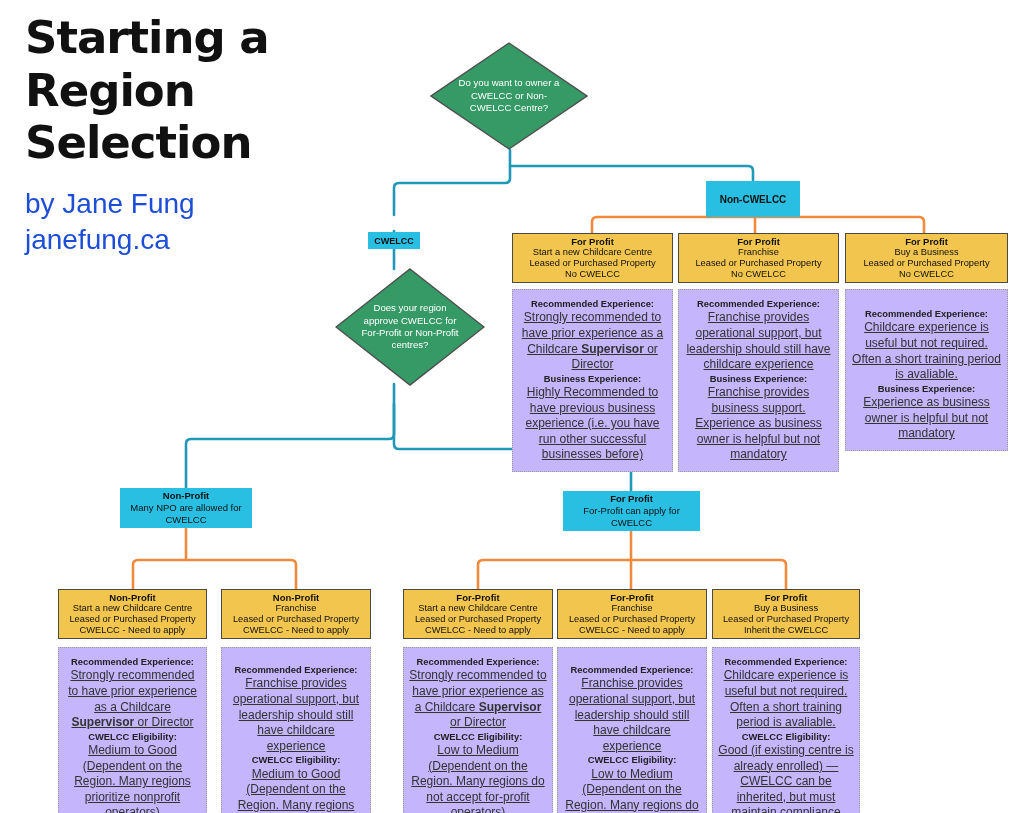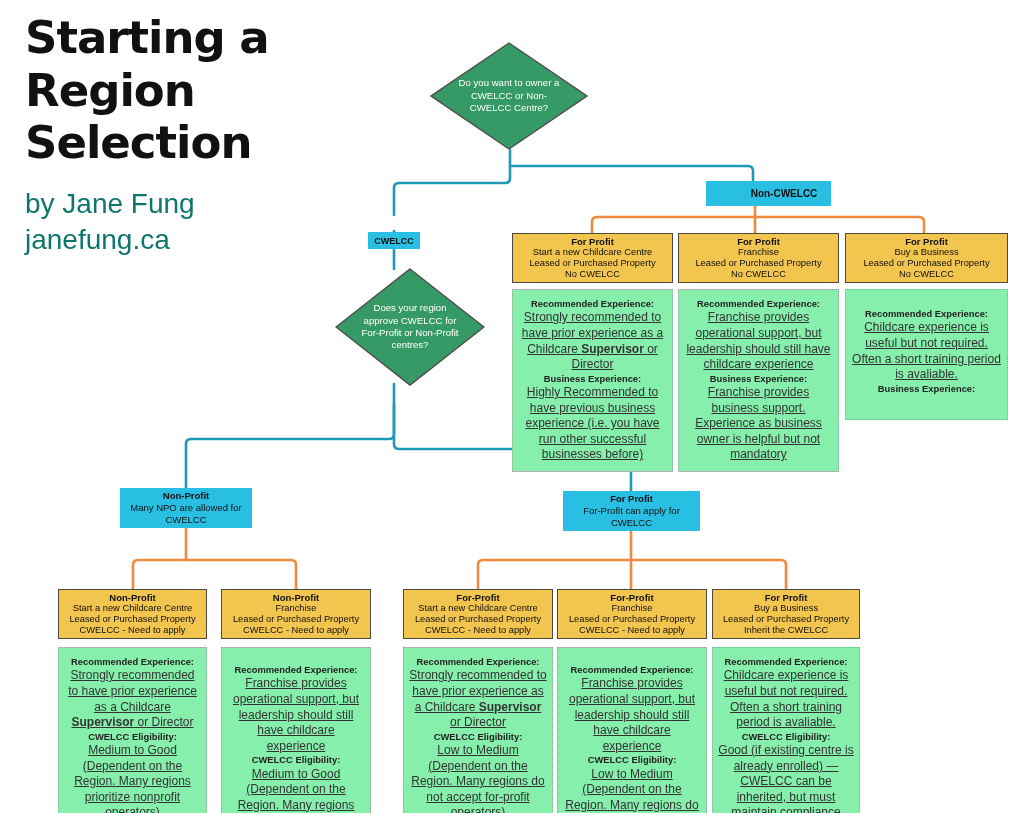--- a/index.html
+++ b/index.html
@@ -4,56 +4,56 @@
 <style>
   html,body{margin:0;padding:0;background:#ffffff;}
   #canvas{position:relative;width:1024px;height:813px;background:#ffffff;overflow:hidden;
           font-family:"Liberation Sans",sans-serif;color:#222;}
 
   
   #title-block{position:absolute;left:25px;top:12px;width:400px;}
   .title-line{font-family:"DejaVu Sans",sans-serif;font-weight:bold;font-size:45px;
               line-height:1.17;color:#111;letter-spacing:-1px;}
   #byline-block{margin-top:16px;}
-  .byline-line{font-size:28px;line-height:1.3;color:#0f766e;}
+  .byline-line{font-size:28px;line-height:1.3;color:#1d4ed8;}
 
   
   #wires{position:absolute;left:0;top:0;width:1024px;height:813px;}
   .wire-teal{stroke:#1f99b7;stroke-width:2.6;fill:none;stroke-linecap:round;}
   .wire-orange{stroke:#f18a3d;stroke-width:2.6;fill:none;stroke-linecap:round;}
 
   
   .diamond{position:absolute;display:flex;align-items:center;justify-content:center;}
   .diamond svg{position:absolute;left:0;top:0;}
   .diamond-poly{fill:#369a66;stroke:#4d4d4d;stroke-width:1.4;}
   .diamond-text{position:relative;width:72%;text-align:center;color:#ffffff;
                 font-size:9.6px;line-height:1.3;}
 
   
   .cyan-tag{position:absolute;background:#29bfe2;display:flex;align-items:center;
             justify-content:center;font-weight:bold;color:#111;}
   #tag-cwelcc{left:368px;top:215px;width:52px;height:17px;font-size:9px;margin-top:17px;}
-  #tag-noncwelcc{left:706px;top:181px;width:94px;height:25px;font-size:10px;padding-left:31px;}
+  #tag-noncwelcc{left:706px;top:181px;width:94px;height:36px;font-size:10px;}
   .cyan-box{position:absolute;background:#29bfe2;display:flex;flex-direction:column;
             align-items:center;justify-content:center;text-align:center;color:#111;
             font-size:9.5px;line-height:1.25;padding:2px 4px;box-sizing:border-box;}
   #box-nonprofit{left:120px;top:488px;width:132px;height:40px;}
   #box-forprofit{left:563px;top:491px;width:137px;height:40px;}
   .cyan-box .t{font-weight:bold;}
 
   
   .card{position:absolute;display:flex;flex-direction:column;}
   .row-top{gap:6px;}
   .row-bot{gap:8px;}
   .ybox{background:#f2c54f;border:1.5px solid #4a4a42;box-sizing:border-box;
         min-height:48px;display:flex;flex-direction:column;justify-content:center;
         text-align:center;padding:2px 2px;}
   .yl{font-size:9.3px;line-height:1.18;color:#111;}
   .yl.b{font-weight:bold;font-size:9.5px;}
-  .gbox{background:#86efac;border:1.6px dotted #9b9b9b;box-sizing:border-box;
+  .gbox{background:#c4b5fd;border:1.6px dotted #9b9b9b;box-sizing:border-box;
         text-align:center;padding:8px 5px;color:#333;}
   .row-top .gbox{min-height:131px;}
   .row-bot .gbox{min-height:148px;}
   .gh{font-weight:bold;font-size:9.4px;line-height:1.3;color:#222;}
   .gb{font-size:12px;line-height:1.3;text-decoration:underline;}
   .gsec2{}
 
   .pos-0{left:512px;top:233px;width:161px;}
   .pos-1{left:678px;top:233px;width:161px;}
   .pos-2{left:845px;top:233px;width:163px;}
@@ -163,20 +163,21 @@
       <div class="yl">Leased or Purchased Property</div>
       <div class="yl">No CWELCC</div>
     </div>
     <div class="gbox">
       <div class="gsec" style="margin-top:10px;">
         <div class="gh">Recommended Experience:</div>
         <div class="gb">Childcare experience is useful but not required.  Often a short training period is avaliable.</div>
       </div>
       <div class="gsec gsec2">
         <div class="gh">Business Experience:</div>
+        <div class="gb">Experience as business owner is helpful but not mandatory</div>
       </div>
     </div>
   </div>
 
   <div class="card row-bot pos-3">
     <div class="ybox">
       <div class="yl b">Non-Profit</div>
       <div class="yl">Start a new Childcare Centre</div>
       <div class="yl">Leased or Purchased Property</div>
       <div class="yl">CWELCC - Need to apply</div>

